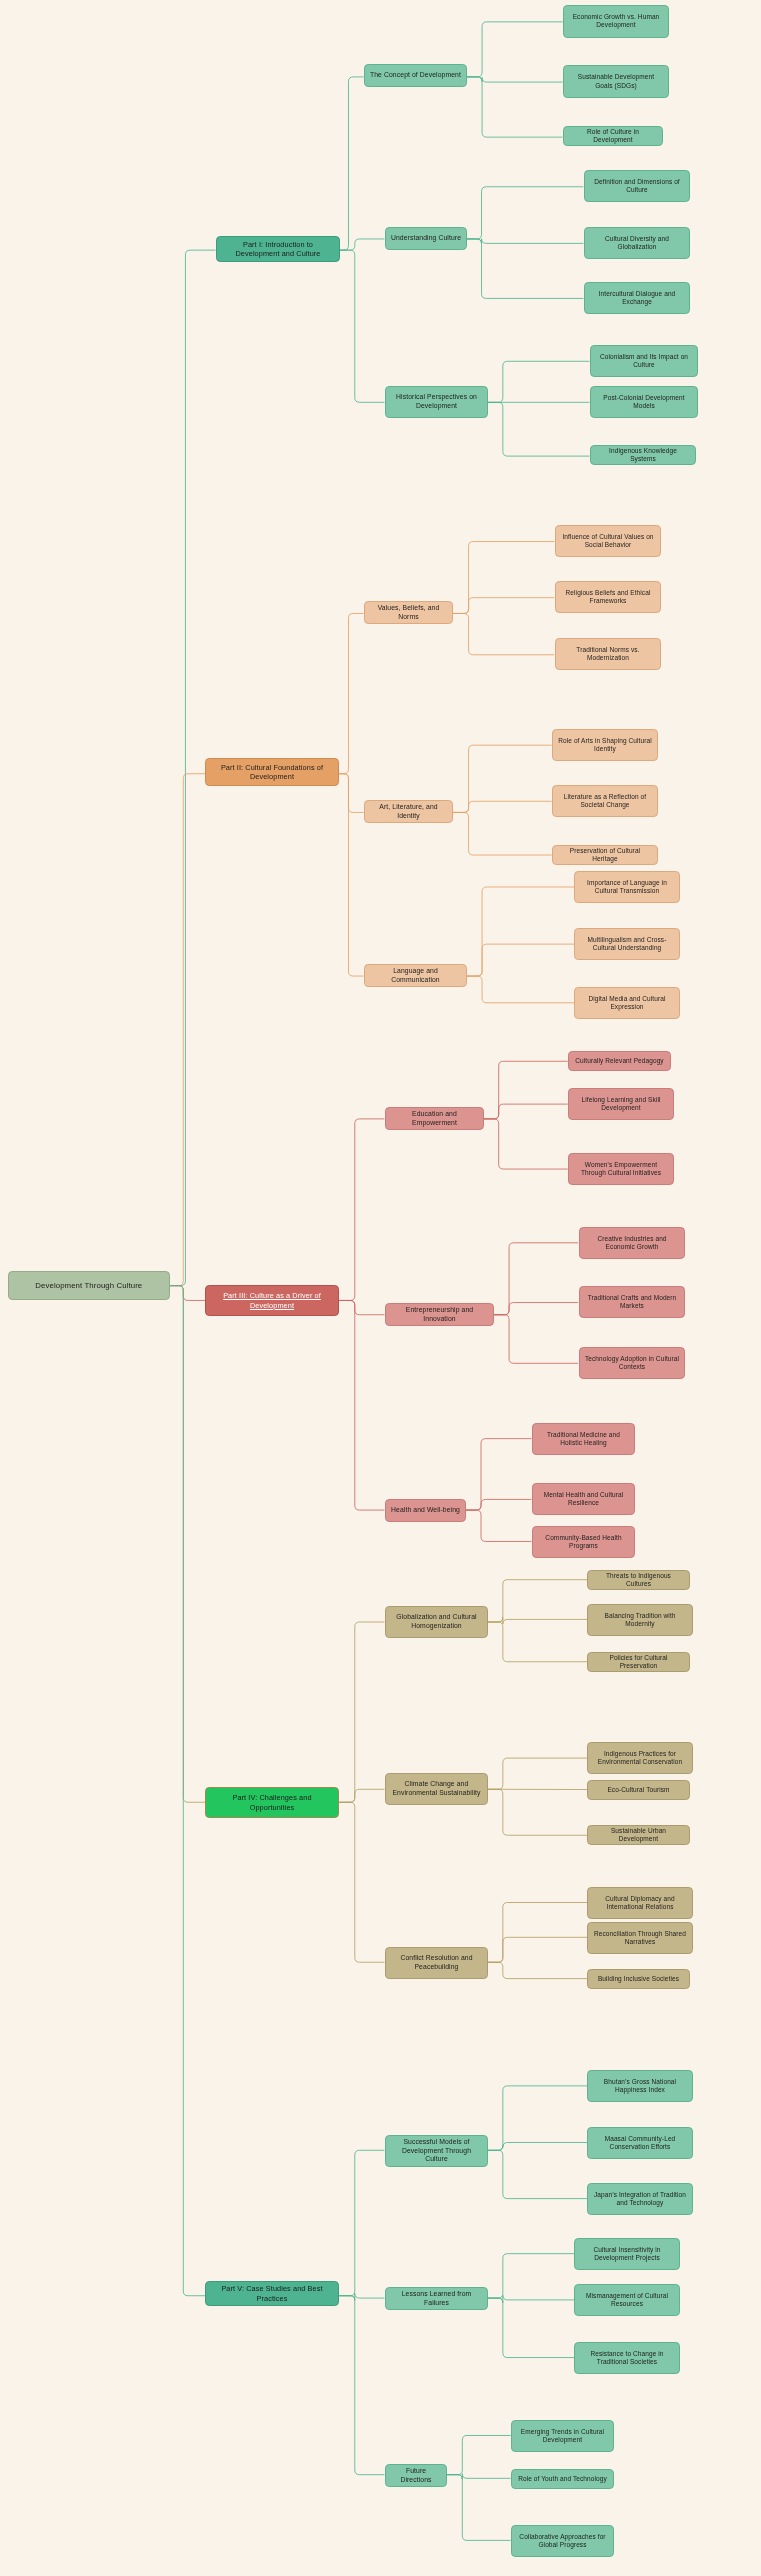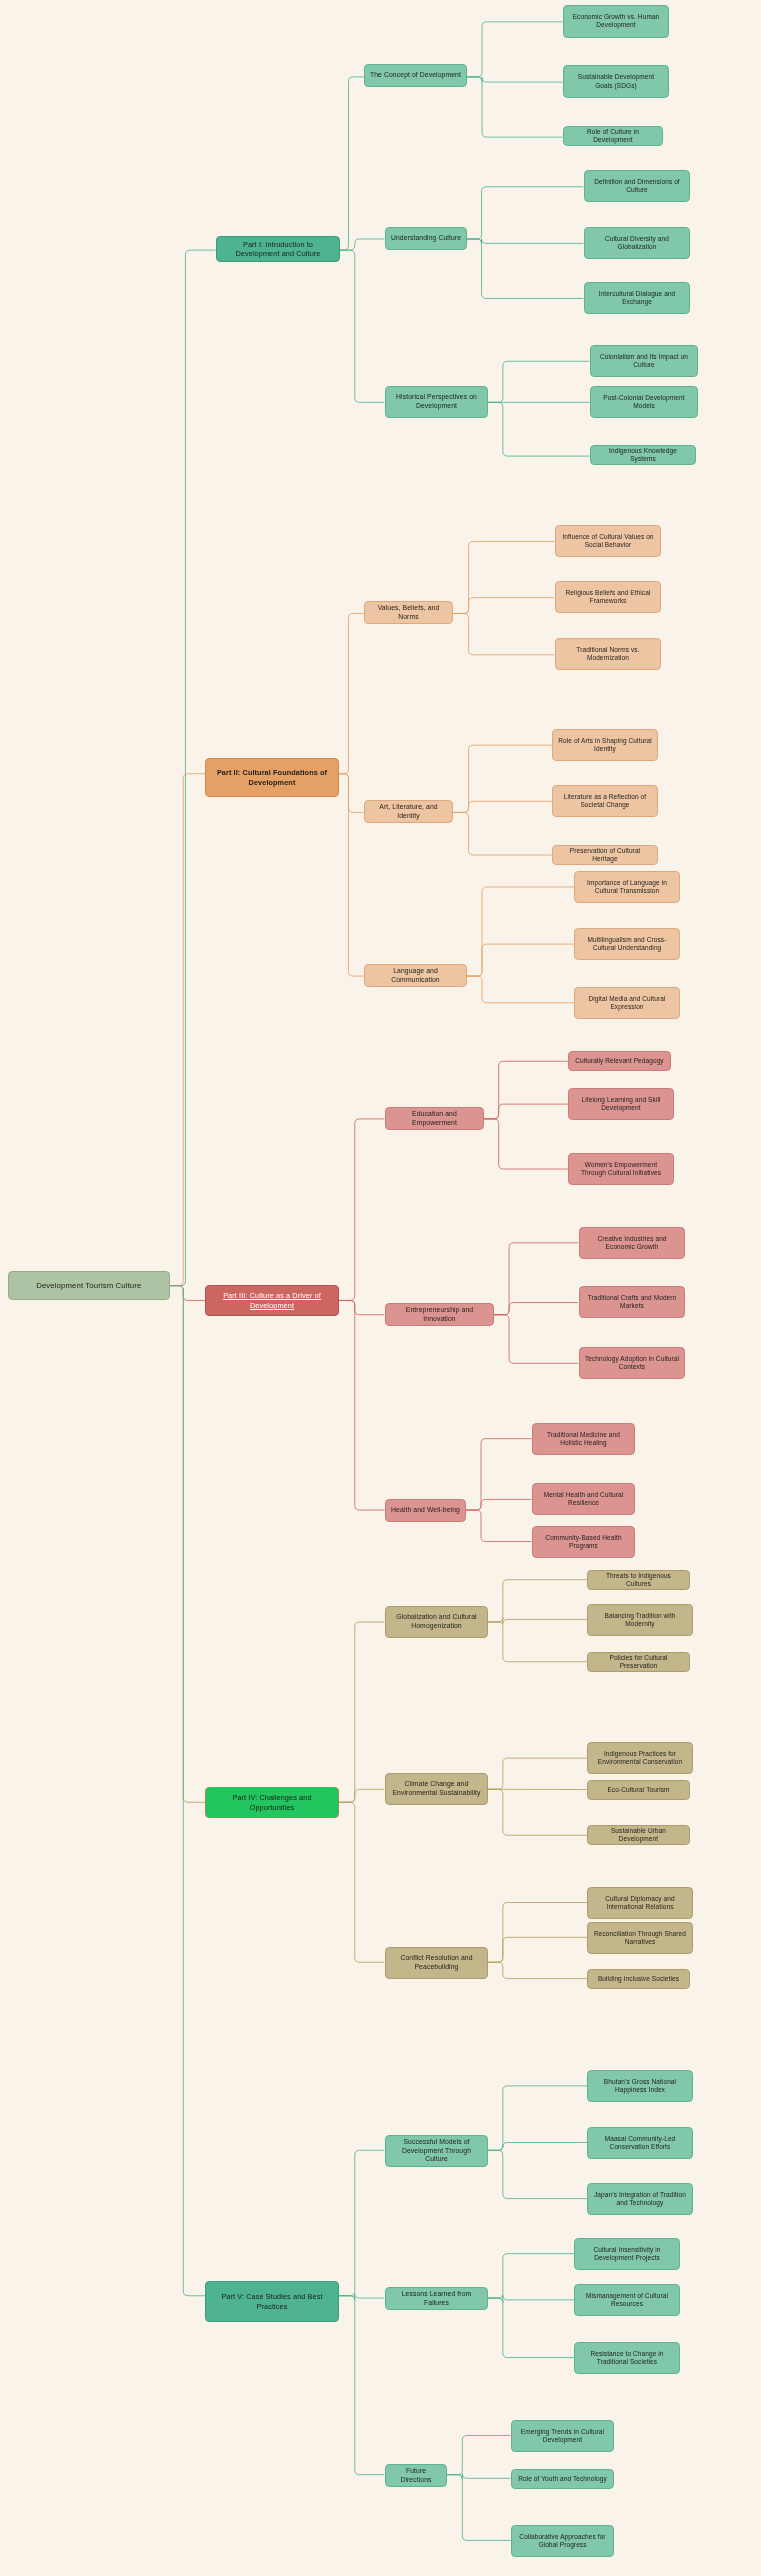--- a/index.html
+++ b/index.html
@@ -93,35 +93,35 @@
       <path d="M 653 4418 L 674 4418 Q 683 4418 683 4427 L 683 4413.5 Q 683 4422.5 692 4422.5 L 740 4422.5" fill="none" stroke="#4db391" stroke-width="1.6"></path>
       <path d="M 938 4422.5 L 959 4422.5 Q 968 4422.5 968 4413.5 L 968 4346 Q 968 4337 977 4337 L 1105 4337" fill="none" stroke="#4db391" stroke-width="1.6"></path>
       <path d="M 938 4422.5 L 959 4422.5 Q 968 4422.5 968 4431.5 L 968 4417 Q 968 4426 977 4426 L 1105 4426" fill="none" stroke="#4db391" stroke-width="1.6"></path>
       <path d="M 938 4422.5 L 959 4422.5 Q 968 4422.5 968 4431.5 L 968 4528 Q 968 4537 977 4537 L 1105 4537" fill="none" stroke="#4db391" stroke-width="1.6"></path>
       <path d="M 653 4418 L 674 4418 Q 683 4418 683 4427 L 683 4753.5 Q 683 4762.5 692 4762.5 L 740 4762.5" fill="none" stroke="#4db391" stroke-width="1.6"></path>
       <path d="M 860 4762.5 L 881 4762.5 Q 890 4762.5 890 4753.5 L 890 4696 Q 890 4687 899 4687 L 983 4687" fill="none" stroke="#4db391" stroke-width="1.6"></path>
       <path d="M 860 4762.5 L 881 4762.5 Q 890 4762.5 890 4771.5 L 890 4760.5 Q 890 4769.5 899 4769.5 L 983 4769.5" fill="none" stroke="#4db391" stroke-width="1.6"></path>
       <path d="M 860 4762.5 L 881 4762.5 Q 890 4762.5 890 4771.5 L 890 4880 Q 890 4889 899 4889 L 983 4889" fill="none" stroke="#4db391" stroke-width="1.6"></path>
     </svg>
   <div id="nodes">
-      <div class="node root" style="left: 7.8px; top: 1271px; width: 162px; height: 29px; background: rgb(174, 195, 163); border: 0.5px solid rgb(147, 171, 134);">Development Tourism Culture</div>
+      <div class="node root" style="left: 7.8px; top: 1271px; width: 162px; height: 29px; background: rgb(174, 195, 163); border: 0.5px solid rgb(147, 171, 134);">Development Through Culture</div>
       <div class="node l1" style="left: 216px; top: 236px; width: 124px; height: 26px; background: rgb(77, 179, 145); border: 0.5px solid rgb(61, 154, 123);">Part I: Introduction to Development and Culture</div>
       <div class="node l2" style="left: 364px; top: 64px; width: 103px; height: 23.4px; background: rgb(128, 200, 169); border: 0.5px solid rgb(95, 178, 144);">The Concept of Development</div>
       <div class="node l3" style="left: 563px; top: 4.7px; width: 106px; height: 33px; background: rgb(128, 200, 169); border: 0.5px solid rgb(95, 178, 144);">Economic Growth vs. Human Development</div>
       <div class="node l3" style="left: 563px; top: 65px; width: 106px; height: 33px; background: rgb(128, 200, 169); border: 0.5px solid rgb(95, 178, 144);">Sustainable Development Goals (SDGs)</div>
       <div class="node l3" style="left: 563px; top: 126px; width: 100px; height: 20px; background: rgb(128, 200, 169); border: 0.5px solid rgb(95, 178, 144);">Role of Culture in Development</div>
       <div class="node l2" style="left: 385px; top: 227px; width: 82px; height: 23.4px; background: rgb(128, 200, 169); border: 0.5px solid rgb(95, 178, 144);">Understanding Culture</div>
       <div class="node l3" style="left: 584px; top: 170px; width: 106px; height: 32px; background: rgb(128, 200, 169); border: 0.5px solid rgb(95, 178, 144);">Definition and Dimensions of Culture</div>
       <div class="node l3" style="left: 584px; top: 227px; width: 106px; height: 32px; background: rgb(128, 200, 169); border: 0.5px solid rgb(95, 178, 144);">Cultural Diversity and Globalization</div>
       <div class="node l3" style="left: 584px; top: 282px; width: 106px; height: 32px; background: rgb(128, 200, 169); border: 0.5px solid rgb(95, 178, 144);">Intercultural Dialogue and Exchange</div>
       <div class="node l2" style="left: 385px; top: 386px; width: 103px; height: 32px; background: rgb(128, 200, 169); border: 0.5px solid rgb(95, 178, 144);">Historical Perspectives on Development</div>
       <div class="node l3" style="left: 590px; top: 345px; width: 108px; height: 32px; background: rgb(128, 200, 169); border: 0.5px solid rgb(95, 178, 144);">Colonialism and Its Impact on Culture</div>
       <div class="node l3" style="left: 590px; top: 386px; width: 108px; height: 32px; background: rgb(128, 200, 169); border: 0.5px solid rgb(95, 178, 144);">Post-Colonial Development Models</div>
       <div class="node l3" style="left: 590px; top: 445px; width: 106px; height: 20px; background: rgb(128, 200, 169); border: 0.5px solid rgb(95, 178, 144);">Indigenous Knowledge Systems</div>
-      <div class="node l1" style="left: 205px; top: 758px; width: 134px; height: 39px; background: rgb(229, 161, 101); border: 0.5px solid rgb(208, 139, 79); font-weight: bold;">Part II: Cultural Foundations of Development</div>
+      <div class="node l1" style="left: 205px; top: 758px; width: 134px; height: 28px; background: rgb(229, 161, 101); border: 0.5px solid rgb(208, 139, 79);">Part II: Cultural Foundations of Development</div>
       <div class="node l2" style="left: 364px; top: 601px; width: 89px; height: 23.4px; background: rgb(238, 197, 163); border: 0.5px solid rgb(220, 169, 127);">Values, Beliefs, and Norms</div>
       <div class="node l3" style="left: 555px; top: 525px; width: 106px; height: 32px; background: rgb(238, 197, 163); border: 0.5px solid rgb(220, 169, 127);">Influence of Cultural Values on Social Behavior</div>
       <div class="node l3" style="left: 555px; top: 581px; width: 106px; height: 32px; background: rgb(238, 197, 163); border: 0.5px solid rgb(220, 169, 127);">Religious Beliefs and Ethical Frameworks</div>
       <div class="node l3" style="left: 555px; top: 638px; width: 106px; height: 32px; background: rgb(238, 197, 163); border: 0.5px solid rgb(220, 169, 127);">Traditional Norms vs. Modernization</div>
       <div class="node l2" style="left: 364px; top: 800px; width: 89px; height: 23.4px; background: rgb(238, 197, 163); border: 0.5px solid rgb(220, 169, 127);">Art, Literature, and Identity</div>
       <div class="node l3" style="left: 552px; top: 729px; width: 106px; height: 32px; background: rgb(238, 197, 163); border: 0.5px solid rgb(220, 169, 127);">Role of Arts in Shaping Cultural Identity</div>
       <div class="node l3" style="left: 552px; top: 785px; width: 106px; height: 32px; background: rgb(238, 197, 163); border: 0.5px solid rgb(220, 169, 127);">Literature as a Reflection of Societal Change</div>
       <div class="node l3" style="left: 552px; top: 845px; width: 106px; height: 20px; background: rgb(238, 197, 163); border: 0.5px solid rgb(220, 169, 127);">Preservation of Cultural Heritage</div>
       <div class="node l2" style="left: 364px; top: 964px; width: 103px; height: 23.4px; background: rgb(238, 197, 163); border: 0.5px solid rgb(220, 169, 127);">Language and Communication</div>
       <div class="node l3" style="left: 574px; top: 871px; width: 106px; height: 32px; background: rgb(238, 197, 163); border: 0.5px solid rgb(220, 169, 127);">Importance of Language in Cultural Transmission</div>
@@ -146,21 +146,21 @@
       <div class="node l3" style="left: 587px; top: 1604px; width: 106px; height: 32px; background: rgb(196, 182, 139); border: 0.5px solid rgb(171, 156, 111);">Balancing Tradition with Modernity</div>
       <div class="node l3" style="left: 587px; top: 1652px; width: 103px; height: 20px; background: rgb(196, 182, 139); border: 0.5px solid rgb(171, 156, 111);">Policies for Cultural Preservation</div>
       <div class="node l2" style="left: 385px; top: 1773px; width: 103px; height: 32px; background: rgb(196, 182, 139); border: 0.5px solid rgb(171, 156, 111);">Climate Change and Environmental Sustainability</div>
       <div class="node l3" style="left: 587px; top: 1742px; width: 106px; height: 32px; background: rgb(196, 182, 139); border: 0.5px solid rgb(171, 156, 111);">Indigenous Practices for Environmental Conservation</div>
       <div class="node l3" style="left: 587px; top: 1780px; width: 103px; height: 20px; background: rgb(196, 182, 139); border: 0.5px solid rgb(171, 156, 111);">Eco-Cultural Tourism</div>
       <div class="node l3" style="left: 587px; top: 1825px; width: 103px; height: 20px; background: rgb(196, 182, 139); border: 0.5px solid rgb(171, 156, 111);">Sustainable Urban Development</div>
       <div class="node l2" style="left: 385px; top: 1947px; width: 103px; height: 32px; background: rgb(196, 182, 139); border: 0.5px solid rgb(171, 156, 111);">Conflict Resolution and Peacebuilding</div>
       <div class="node l3" style="left: 587px; top: 1887px; width: 106px; height: 32px; background: rgb(196, 182, 139); border: 0.5px solid rgb(171, 156, 111);">Cultural Diplomacy and International Relations</div>
       <div class="node l3" style="left: 587px; top: 1922px; width: 106px; height: 32px; background: rgb(196, 182, 139); border: 0.5px solid rgb(171, 156, 111);">Reconciliation Through Shared Narratives</div>
       <div class="node l3" style="left: 587px; top: 1969px; width: 103px; height: 20px; background: rgb(196, 182, 139); border: 0.5px solid rgb(171, 156, 111);">Building Inclusive Societies</div>
-      <div class="node l1" style="left: 205px; top: 2281px; width: 134px; height: 41px; background: rgb(77, 179, 145); border: 0.5px solid rgb(61, 154, 123);">Part V: Case Studies and Best Practices</div>
+      <div class="node l1" style="left: 205px; top: 2281px; width: 134px; height: 25px; background: rgb(77, 179, 145); border: 0.5px solid rgb(61, 154, 123);">Part V: Case Studies and Best Practices</div>
       <div class="node l2" style="left: 385px; top: 2135px; width: 103px; height: 32px; background: rgb(128, 200, 169); border: 0.5px solid rgb(95, 178, 144);">Successful Models of Development Through Culture</div>
       <div class="node l3" style="left: 587px; top: 2070px; width: 106px; height: 32px; background: rgb(128, 200, 169); border: 0.5px solid rgb(95, 178, 144);">Bhutan’s Gross National Happiness Index</div>
       <div class="node l3" style="left: 587px; top: 2127px; width: 106px; height: 32px; background: rgb(128, 200, 169); border: 0.5px solid rgb(95, 178, 144);">Maasai Community-Led Conservation Efforts</div>
       <div class="node l3" style="left: 587px; top: 2183px; width: 106px; height: 32px; background: rgb(128, 200, 169); border: 0.5px solid rgb(95, 178, 144);">Japan’s Integration of Tradition and Technology</div>
       <div class="node l2" style="left: 385px; top: 2287px; width: 103px; height: 23.4px; background: rgb(128, 200, 169); border: 0.5px solid rgb(95, 178, 144);">Lessons Learned from Failures</div>
       <div class="node l3" style="left: 574px; top: 2238px; width: 106px; height: 32px; background: rgb(128, 200, 169); border: 0.5px solid rgb(95, 178, 144);">Cultural Insensitivity in Development Projects</div>
       <div class="node l3" style="left: 574px; top: 2284px; width: 106px; height: 32px; background: rgb(128, 200, 169); border: 0.5px solid rgb(95, 178, 144);">Mismanagement of Cultural Resources</div>
       <div class="node l3" style="left: 574px; top: 2342px; width: 106px; height: 32px; background: rgb(128, 200, 169); border: 0.5px solid rgb(95, 178, 144);">Resistance to Change in Traditional Societies</div>
       <div class="node l2" style="left: 385px; top: 2464px; width: 62px; height: 23.4px; background: rgb(128, 200, 169); border: 0.5px solid rgb(95, 178, 144);">Future Directions</div>
       <div class="node l3" style="left: 511px; top: 2420px; width: 103px; height: 32px; background: rgb(128, 200, 169); border: 0.5px solid rgb(95, 178, 144);">Emerging Trends in Cultural Development</div>

